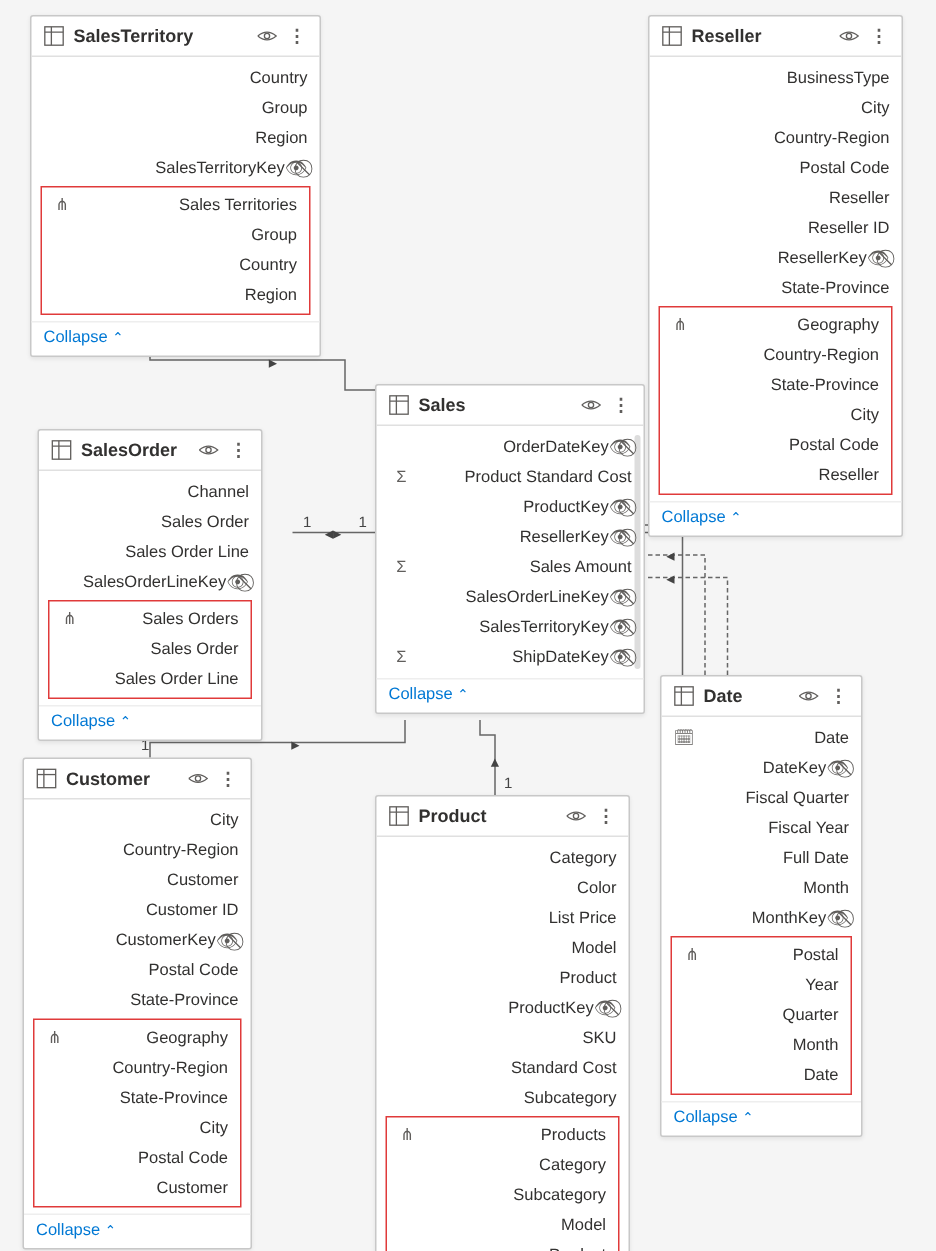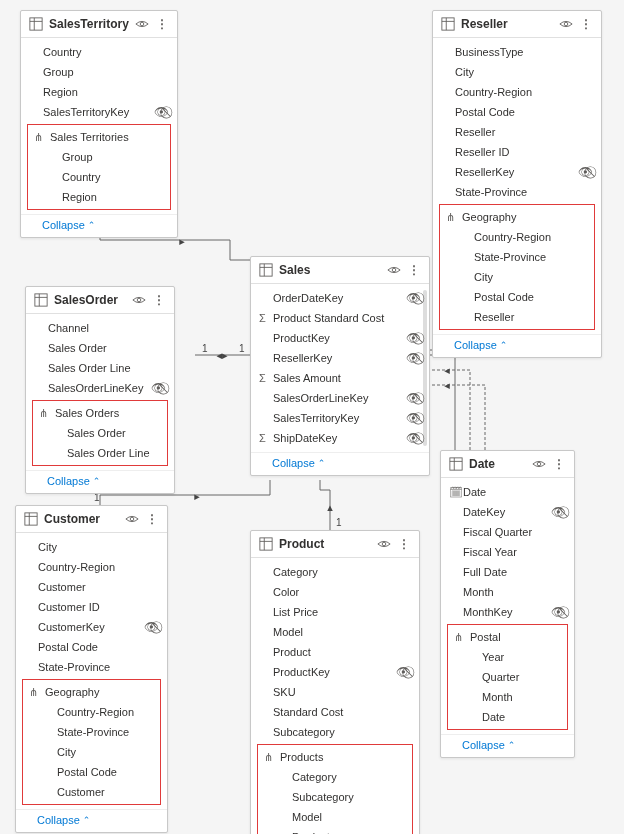--- a/index.html
+++ b/index.html
@@ -42,20 +42,21 @@
   .card-header .glyph {
     width: 14px; height: 14px;
     color: #605e5c;
     display: inline-flex; align-items: center; justify-content: center;
   }
   .card-body {
     padding: 4px 0 2px 0;
     flex: 1;
     overflow: hidden;
     position: relative;
+    text-align: right;
   }
   .scrollbar {
     position: absolute;
     right: 2px; top: 6px; bottom: 6px; width: 4px;
     background: #ddd; border-radius: 2px;
   }
   .field-row {
     display: flex;
     align-items: center;
     padding: 3px 8px 3px 22px;
@@ -88,21 +89,20 @@
     padding: 4px 8px 6px 8px;
     border-top: 1px solid #eee;
   }
   .collapse-link {
     color: #0078d4;
     font-size: 11px;
     cursor: pointer;
     display: inline-flex;
     align-items: center;
     gap: 3px;
-    margin-left: 13px;
   }
   .collapse-link .chev { font-size: 9px; }
   .rel-label {
     position: absolute;
     font-size: 10px;
     color: #444;
     background: transparent;
     padding: 0 2px;
   }
   .rel-glyph {
@@ -155,21 +155,21 @@
 <span class="rel-label" style="left:404px;top:376px">*</span>
 
 <span class="rel-glyph" style="left:175px;top:234px">▸</span>
 <span class="rel-glyph" style="left:215px;top:348px">◂▸</span>
 <span class="rel-glyph" style="left:440px;top:345px">◂</span>
 <span class="rel-glyph" style="left:440px;top:363px">◂</span>
 <span class="rel-glyph" style="left:440px;top:378px">◂</span>
 <span class="rel-glyph" style="left:190px;top:489px">▸</span>
 <span class="rel-glyph" style="left:323px;top:500px">▴</span>
 
-<div class="table-card" style="left:20px;top:10px;width:158px">
+<div class="table-card" style="left:20px;top:10px;width:194px">
   <div class="card-header">
     <span class="glyph">
         <svg viewBox="0 0 16 16">
           <rect x="1" y="1" width="14" height="14" fill="none" stroke="currentColor"></rect>
           <line x1="1" y1="5" x2="15" y2="5" stroke="currentColor"></line>
           <line x1="6" y1="1" x2="6" y2="15" stroke="currentColor"></line>
         </svg>
       </span>
     <span class="title">SalesTerritory</span>
     <span class="glyph">

